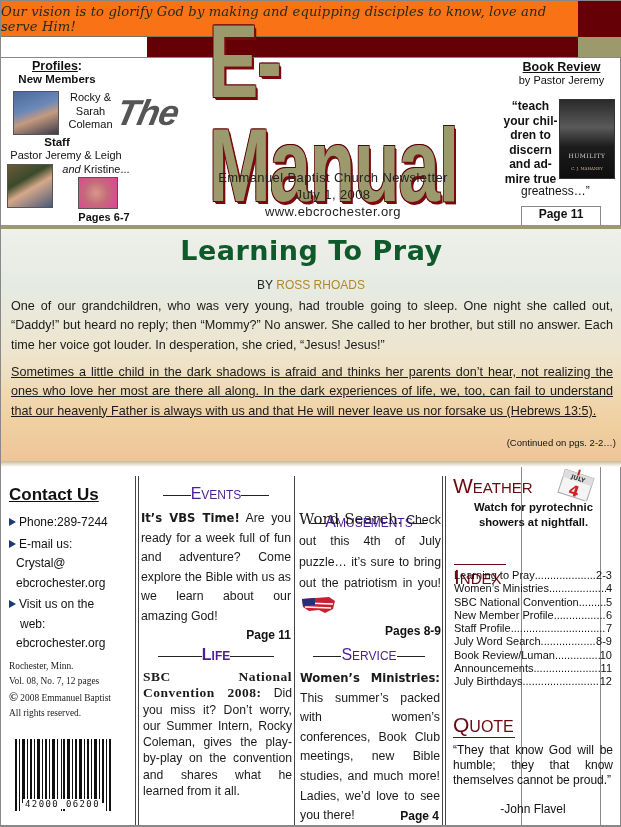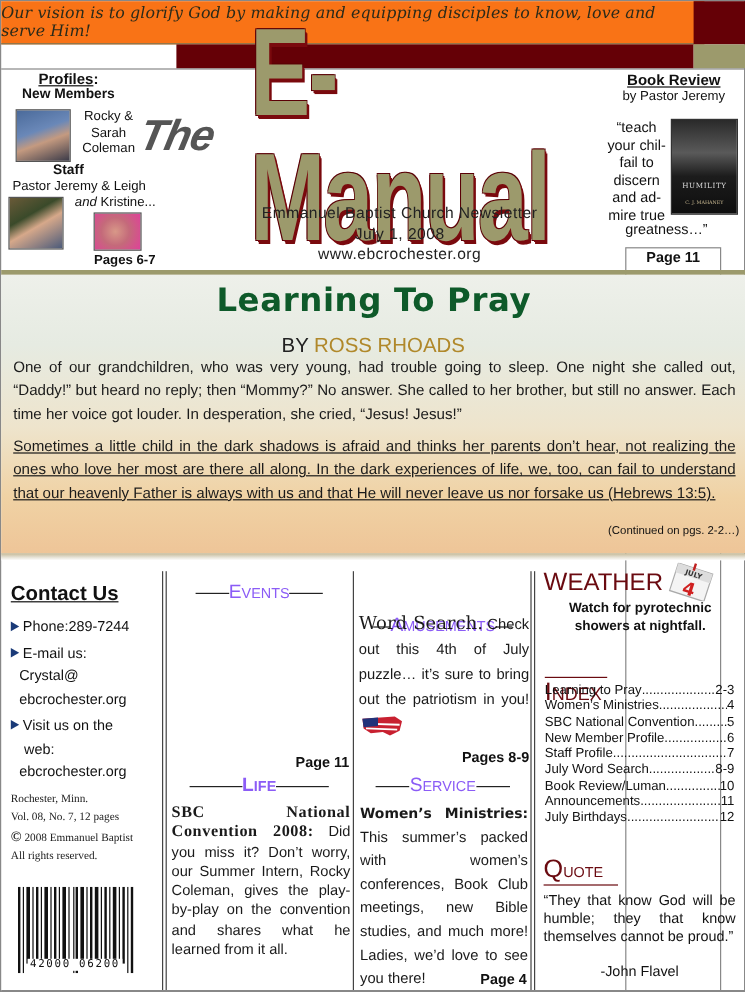--- a/index.html
+++ b/index.html
@@ -32,32 +32,32 @@
   
   .logo-the { position: absolute; left: 116px; top: 91px; font-family: "Liberation Sans", sans-serif; font-weight: bold; font-style: italic; font-size: 36px; color: #555; transform: skewX(-12deg); letter-spacing: -1px; }
   .logo-main { position: absolute; left: 172px; top: 58px; width: 320px; height: 108px; display: flex; align-items: center; justify-content: center; }
   .logo-main span { font-family: "Liberation Sans", sans-serif; font-weight: bold; font-size: 104px; color: #9c9a6c; transform: scaleX(0.72); transform-origin: center; letter-spacing: -2px; text-shadow: 2px 2px 0 #7a0a0e, 3px 3px 0 #7a0a0e, -1px -1px 0 #5a0006, 1px -1px 0 #5a0006, -1px 1px 0 #5a0006; line-height: 1; display: inline-block; }
   .church-lines { position: absolute; left: 172px; top: 168px; width: 320px; text-align: center; font-size: 13px; line-height: 17px; letter-spacing: 0.4px; color: #222; }
 
   
   .book { position: absolute; left: 500px; top: 58px; width: 121px; height: 166px; font-size: 11.5px; }
   .book .title { text-align: center; font-weight: bold; font-size: 12.5px; text-decoration: underline; margin-top: 1px; }
   .book .by { text-align: center; font-size: 11px; }
-  .book .quote { position: absolute; left: 2px; top: 40px; width: 55px; text-align: center; font-size: 12px; line-height: 14.5px; }
+  .book .quote { position: absolute; left: 2px; top: 40px; width: 55px; text-align: center; font-size: 12px; line-height: 14.5px; font-weight: bold; }
   .book .quote-end { position: absolute; left: 20px; top: 125px; font-size: 12px; }
   .book .page { position: absolute; left: 20px; top: 147px; width: 80px; text-align: center; font-weight: bold; font-size: 12px; }
   .book-cover { position: absolute; left: 58px; top: 40px; width: 56px; height: 80px; background: linear-gradient(180deg,#2a2a2a 0%,#5a5a5a 35%,#1c1c1c 60%,#0e0e0e 100%); border: 1px solid #333; }
   .book-cover .bt { position: absolute; left: 0; top: 52px; width: 100%; text-align: center; color: #ddd; font-family: "DejaVu Serif", serif; font-size: 6px; letter-spacing: 0.5px; }
   .book-cover .ba { position: absolute; left: 0; top: 66px; width: 100%; text-align: center; color: #c8b890; font-family: "DejaVu Serif", serif; font-size: 4px; }
 
   
   .olive-rule { position: absolute; left: 0; top: 224px; width: 621px; height: 4px; background: #9c9a6c; }
   .article { position: absolute; left: 0; top: 228px; width: 621px; height: 232px; background: linear-gradient(180deg,#eef0ea 0%,#e6ebe2 25%,#eee4cc 55%,#f0d2a4 80%,#eec598 100%); }
   .article h1 { position: absolute; left: 0; top: 6px; width: 621px; text-align: center; font-family: "DejaVu Sans", sans-serif; font-weight: bold; font-size: 27px; color: #0e5a2a; letter-spacing: 0.5px; }
-  .byline { position: absolute; left: 0; top: 49px; width: 620px; text-align: center; font-size: 17px; color: #222; }
+  .byline { position: absolute; left: 0; top: 49px; width: 620px; text-align: center; font-size: 12px; color: #222; }
   .byline .author { color: #b0882a; }
   .article p { position: absolute; left: 10px; width: 602px; font-size: 12.6px; line-height: 19.3px; text-align: justify; color: #1a1a1a; }
   .article .p1 { top: 68px; }
   .article .p2 { top: 134px; text-decoration: underline; }
   .continued { position: absolute; right: 6px; top: 208px; font-size: 9.5px; color: #111; }
   .article-shadow { position: absolute; left: 0; top: 460px; width: 621px; height: 6px; background: linear-gradient(180deg,#c4b896 0%,#e8e4d8 60%,#fff 100%); }
 
   
   .col-rule { position: absolute; top: 475px; width: 1px; height: 350px; background: #444; }
   .col-rule.double { width: 4px; background: transparent; border-left: 1px solid #444; border-right: 1px solid #444; }
@@ -65,47 +65,47 @@
   .contact { position: absolute; left: 8px; top: 484px; width: 124px; }
   .contact .title { font-weight: bold; font-size: 17px; text-decoration: underline; }
   .contact ul { list-style: none; margin-top: 8px; }
   .contact li { font-size: 12px; line-height: 19.5px; margin-bottom: 2px; position: relative; padding-left: 7px; }
   .contact li .tri { display: inline-block; width: 0; height: 0; border-left: 7px solid #1a3a78; border-top: 4px solid transparent; border-bottom: 4px solid transparent; margin-right: 3px; vertical-align: 0px; margin-left: -7px; }
   .contact li .line2 { display: block; padding-left: 0; }
   .pubinfo { position: absolute; left: 8px; top: 658px; width: 130px; font-family: "Liberation Serif", serif; font-size: 9.4px; line-height: 15.3px; color: #222; }
   .barcode { position: absolute; left: 14px; top: 738px; width: 100px; height: 72px; }
   .barcode-num { position: absolute; left: 22px; top: 798px; font-family: "DejaVu Sans Mono", monospace; font-size: 9px; letter-spacing: 1.4px; background: #fff; padding: 0 2px; }
 
-  .sec-head { position: absolute; font-size: 15px; text-align: center; color: #8b5cf6; }
+  .sec-head { position: absolute; font-size: 15px; text-align: center; color: #4c1d95; }
   .sec-head .dash { display: inline-block; height: 1px; background: #222; vertical-align: middle; }
   .sec-head .big { font-size: 16px; }
   .sec-head .small { font-size: 12px; }
   .sec-body { position: absolute; font-size: 12.3px; line-height: 19.5px; text-align: justify; color: #1a1a1a; }
   .sec-page { position: absolute; font-weight: bold; font-size: 12px; text-align: right; }
   .bold-lead { font-weight: bold; font-family: "DejaVu Sans", sans-serif; font-size: 11.6px; }
   .serif-lead { font-family: "Liberation Serif", serif; font-weight: bold; font-size: 13.5px; letter-spacing: 0.5px; }
   .script-lead { font-family: "DejaVu Serif", serif; font-size: 15px; }
   .flag { display: inline-block; width: 38px; height: 20px; vertical-align: middle; }
 
   
   .weather-title { position: absolute; left: 452px; top: 473px; font-family: "Liberation Sans", sans-serif; color: #6a0a10; font-size: 21px; }
-  .weather-title .small { font-size: 20px; }
+  .weather-title .small { font-size: 15px; }
   .cal-icon { position: absolute; left: 552px; top: 468px; width: 44px; height: 32px; }
   .weather-text { position: absolute; left: 450px; top: 499px; width: 165px; text-align: center; font-weight: bold; font-size: 11.3px; line-height: 15px; }
   .index-title { position: absolute; left: 453px; top: 564px; color: #6a0a10; font-size: 21px; }
   .index-title .small { font-size: 15px; }
   .index-rule { position: absolute; left: 453px; top: 563px; width: 52px; height: 1px; background: #6a0a10; }
   .index-list { position: absolute; left: 453px; top: 568px; width: 158px; list-style: none; }
   .index-list li { display: flex; font-size: 11px; line-height: 13.3px; }
   .index-list li .label { white-space: nowrap; }
   .index-list li .dots { flex: 1; overflow: hidden; white-space: nowrap; letter-spacing: 0px; }
   .index-list li .dots::before { content: "................................................................................"; }
   .index-list li .pg { white-space: nowrap; }
   .quote-title { position: absolute; left: 452px; top: 712px; color: #6a0a10; font-size: 21px; }
-  .quote-title .small { font-size: 12px; }
+  .quote-title .small { font-size: 16px; }
   .quote-rule { position: absolute; left: 452px; top: 736px; width: 62px; height: 1px; background: #6a0a10; }
   .quote-text { position: absolute; left: 452px; top: 742px; width: 160px; font-size: 12px; line-height: 15px; text-align: justify; }
   .quote-author { position: absolute; left: 452px; top: 801px; width: 160px; font-size: 12px; text-align: center; }
   .bottom-border { position: absolute; left: 0; top: 824px; width: 621px; height: 3px; background: #888; }
 </style>
 </head>
 <body>
 
 <div class="page">
 
@@ -145,21 +145,21 @@
     <div>July 1, 2008</div>
     <div>www.ebcrochester.org</div>
   </div>
 
   <div class="book">
     <div class="title">Book Review</div>
     <div class="by">by Pastor Jeremy</div>
     <div class="quote">
       <div>“teach</div>
       <div>your chil-</div>
-      <div>fail to</div>
+      <div>dren to</div>
       <div>discern</div>
       <div>and ad-</div>
       <div>mire true</div>
     </div>
     <div class="book-cover">
       <div class="bt">HUMILITY</div>
       <div class="ba">C. J. MAHANEY</div>
     </div>
     <div class="quote-end">greatness…”</div>
     <div class="page">Page 11</div>
@@ -221,20 +221,23 @@
         <rect x="87" y="0" width="2" height="64"></rect>
       <rect x="91" y="0" width="1" height="72"></rect>
         <rect x="94" y="0" width="2" height="72"></rect>
     </g>
   </svg>
   <div class="barcode-num">42000 06200</div>
 
   <div class="sec-head" style="left:140px; top:484px; width:150px;">
     <span class="dash" style="width:28px"></span><span class="big">E</span><span class="small">VENTS</span><span class="dash" style="width:28px"></span>
   </div>
+  <div class="sec-body" style="left:140px; top:508px; width:150px;">
+    <span class="bold-lead">It’s VBS Time!</span><span> Are you ready for a week full of fun and adventure? Come explore the Bible with us as we learn about our amazing God!</span>
+  </div>
   <div class="sec-page" style="left:140px; top:627px; width:150px;">Page 11</div>
 
   <div class="sec-head" style="left:140px; top:645px; width:150px;font-weight:bold;">
     <span class="dash" style="width:44px"></span><span class="big">L</span><span class="small">IFE</span><span class="dash" style="width:44px"></span>
   </div>
   <div class="sec-body" style="left:142px; top:668px; width:149px; line-height:16.3px; font-size:12.2px;">
     <span class="serif-lead">SBC National Convention 2008:</span><span> Did you miss it? Don’t worry, our Summer Intern, Rocky Coleman, gives the play-by-play on the convention and shares what he learned from it all.</span>
   </div>
   <div class="sec-page" style="left:140px; top:808px; width:150px;margin-top:36px;">Page 5</div>
 

